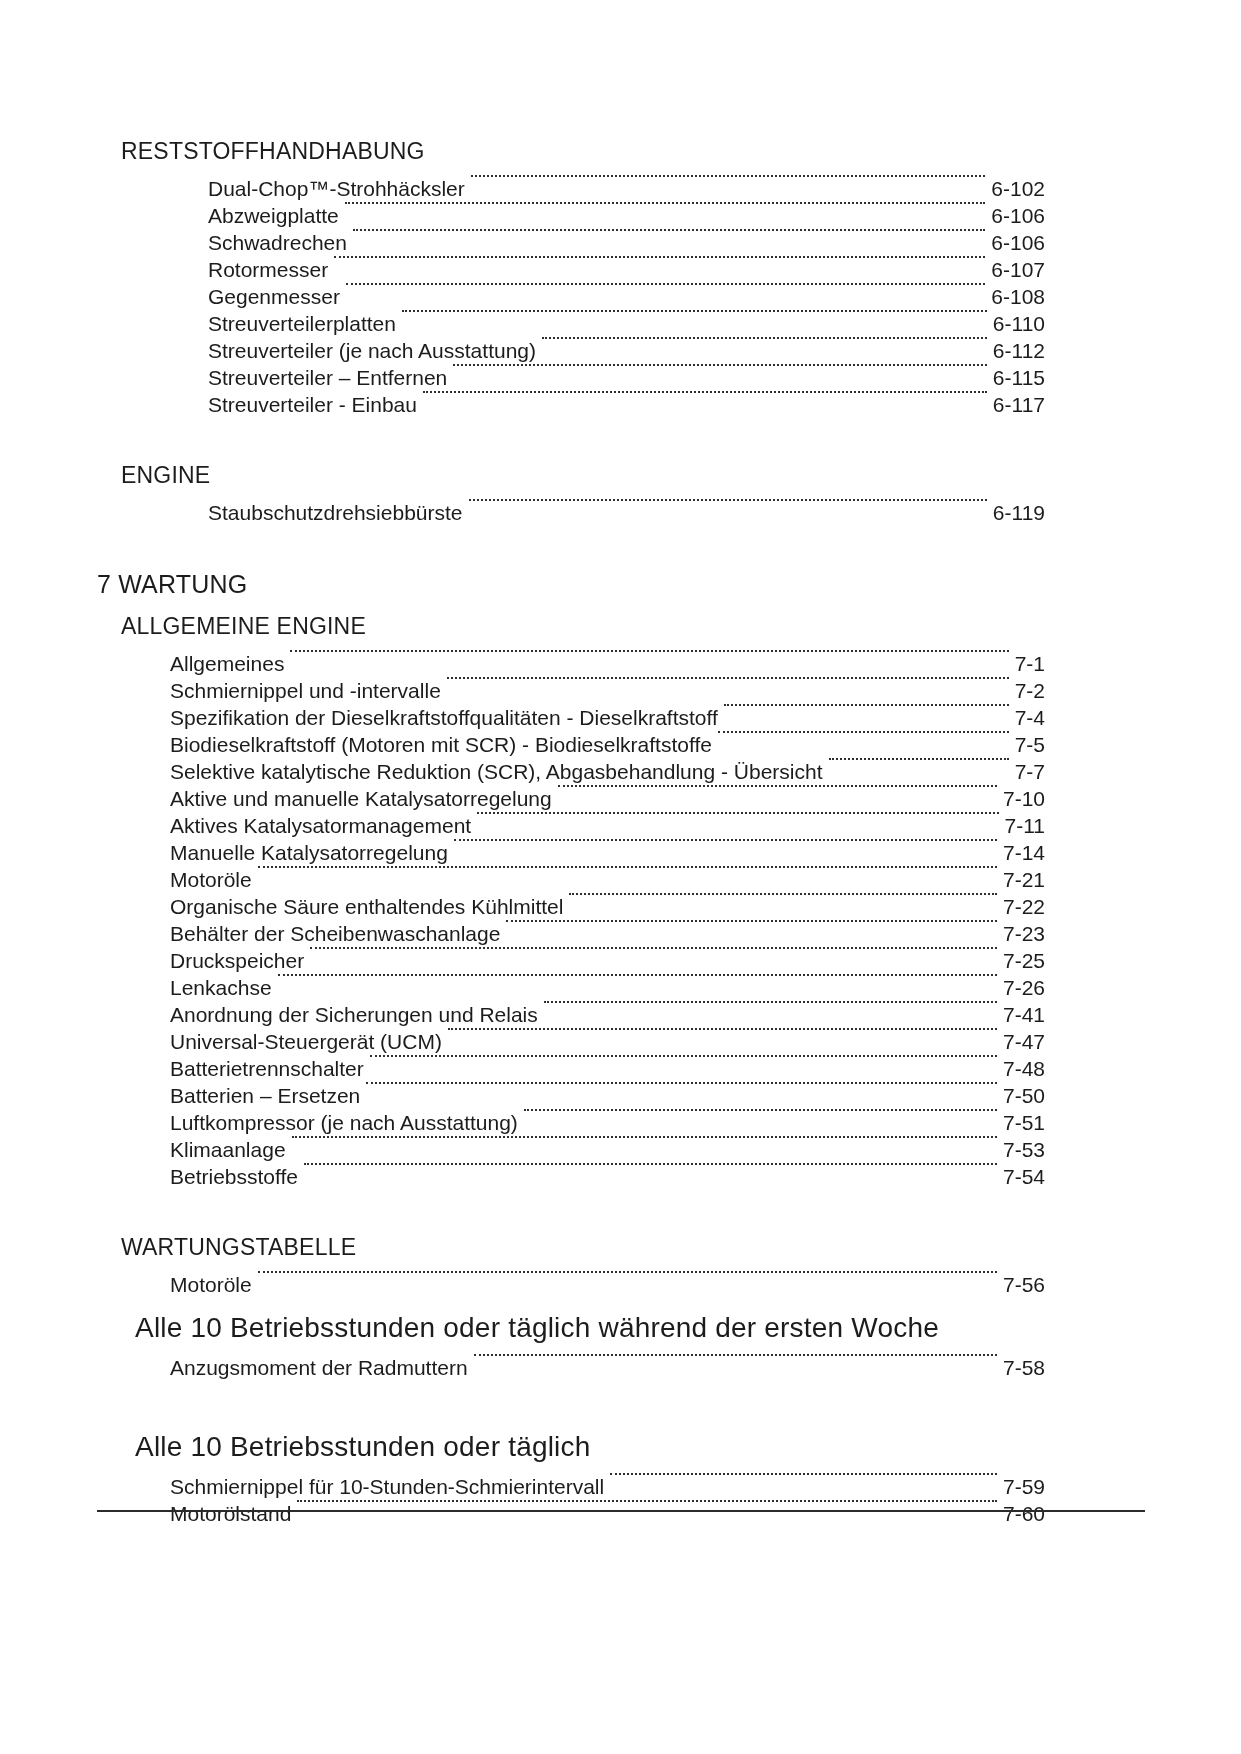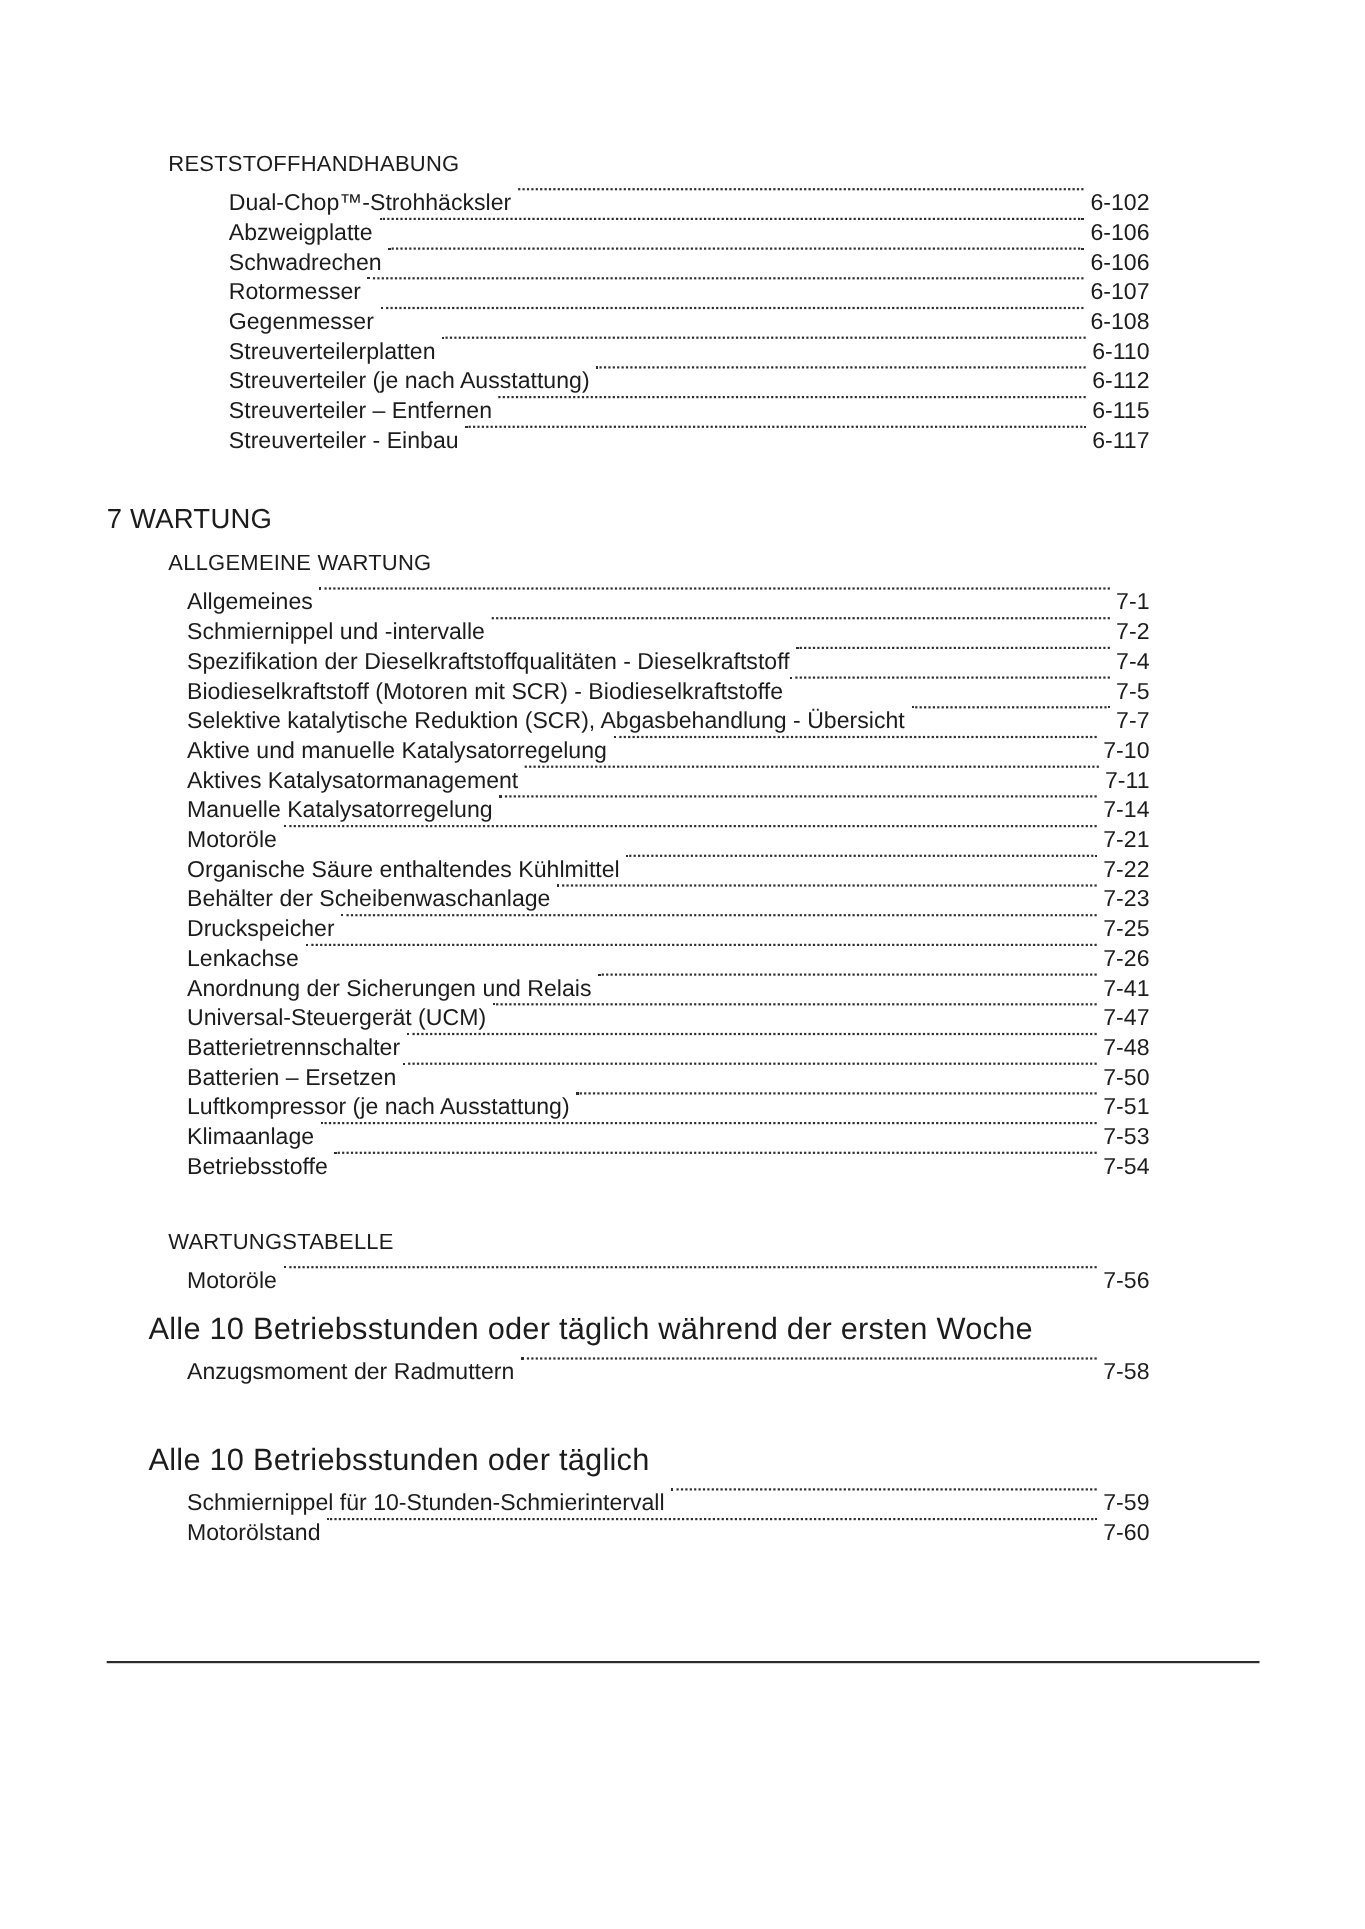--- a/index.html
+++ b/index.html
@@ -32,22 +32,22 @@
   .heading {
     font-weight: 400;
     letter-spacing: 0.2px;
     white-space: nowrap;
   }
   .heading.chapter {
     font-size: 25px;
     margin: 0 0 6px 0;
   }
   .heading.section {
-    font-size: 20px;
-    margin: 0 0 10px 56px;
+    font-size: 23px;
+    margin: 0 0 10px 24px;
   }
   .heading.subsection {
     font-size: 28px;
     margin: 0 0 10px 38px;
   }
 
   .entries { }
   .entry {
     display: flex;
     align-items: center;
@@ -141,28 +141,38 @@
   </div>
 
   <div class="entry">
     <span class="title">Streuverteiler - Einbau</span>
     <span class="leader"></span>
     <span class="pagenum">6-117</span>
   </div>
 </div>
   </div>
 
+  <div class="toc-section gap-normal">
+    <div class="heading section">ENGINE</div>
+    <div class="entries indent-2">
+  <div class="entry">
+    <span class="title">Staubschutzdrehsiebbürste</span>
+    <span class="leader"></span>
+    <span class="pagenum">6-119</span>
+  </div>
+</div>
+  </div>
 
   <div class="toc-section gap-normal">
     <div class="heading chapter">7 WARTUNG</div>
     <div class="entries indent-1"></div>
   </div>
 
   <div class="toc-section gap-tight">
-    <div class="heading section">ALLGEMEINE WARTUNG</div>
+    <div class="heading section">ALLGEMEINE ENGINE</div>
     <div class="entries indent-1">
   <div class="entry">
     <span class="title">Allgemeines</span>
     <span class="leader"></span>
     <span class="pagenum">7-1</span>
   </div>
 
   <div class="entry">
     <span class="title">Schmiernippel und -intervalle</span>
     <span class="leader"></span>

